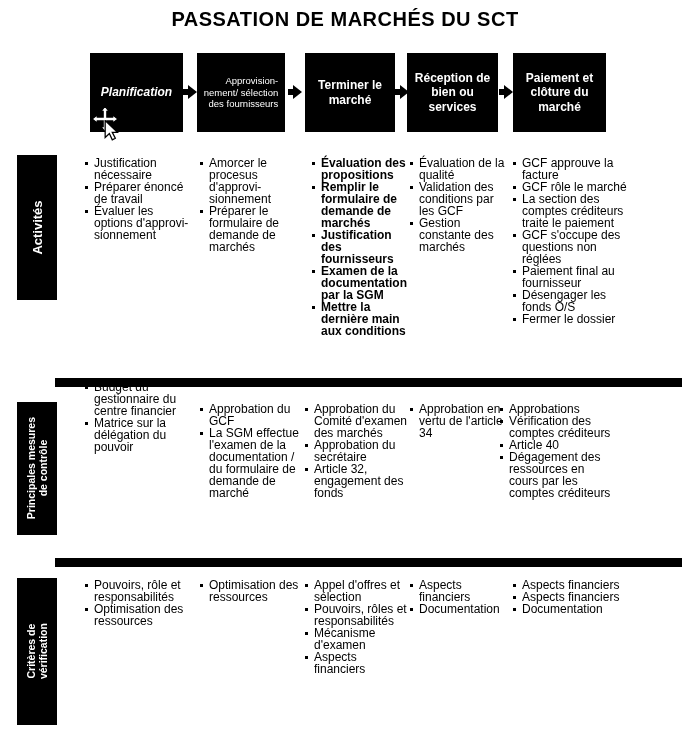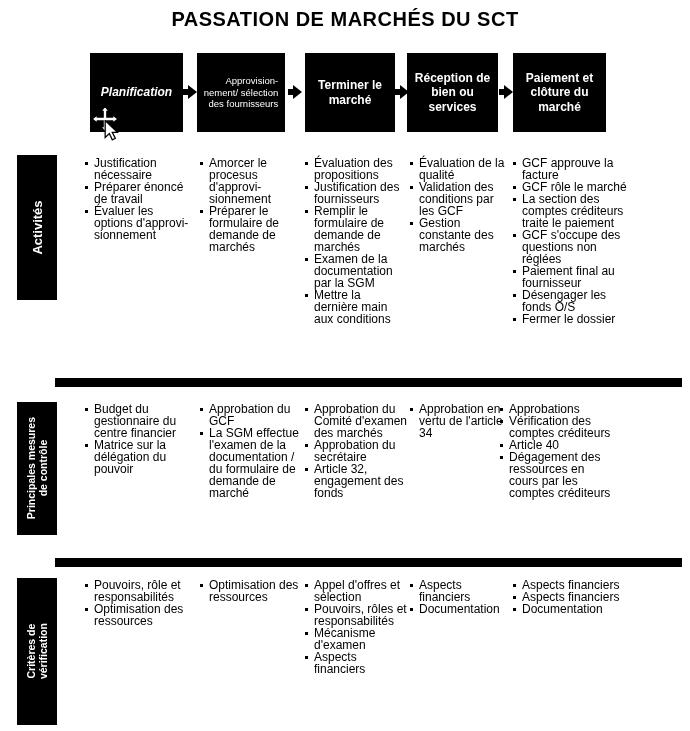--- a/index.html
+++ b/index.html
@@ -125,33 +125,33 @@
         <li>
           <span class="bm"></span>
           <span class="bt">Amorcer le procesus d'approvi-sionnement</span>
         </li>
         <li>
           <span class="bm"></span>
           <span class="bt">Préparer le formulaire de demande de marchés</span>
         </li>
       </ul>
     </div>
-  <div class="cell" style="left:305px;top:157px;width:102px;">
+  <div class="cell" style="left:312px;top:157px;width:102px;font-weight:bold;">
       <ul>
         <li>
           <span class="bm"></span>
           <span class="bt">Évaluation des propositions</span>
         </li>
         <li>
           <span class="bm"></span>
+          <span class="bt">Remplir le formulaire de demande de marchés</span>
+        </li>
+        <li>
+          <span class="bm"></span>
           <span class="bt">Justification des fournisseurs</span>
-        </li>
-        <li>
-          <span class="bm"></span>
-          <span class="bt">Remplir le formulaire de demande de marchés</span>
         </li>
         <li>
           <span class="bm"></span>
           <span class="bt">Examen de la documentation par la SGM</span>
         </li>
         <li>
           <span class="bm"></span>
           <span class="bt">Mettre la dernière main aux conditions</span>
         </li>
       </ul>
@@ -204,21 +204,21 @@
         </li>
       </ul>
     </div>
 
   <div class="bar" style="top:378px;"></div>
 
   <div class="vlabel two" style="top:402px;height:133px;">
     <span class="vtext" style="white-space: pre-line;">Principales mesures
 de contrôle</span>
   </div>
-  <div class="cell" style="left:85px;top:403px;width:108px;">
+  <div class="cell" style="left:85px;top:381px;width:108px;">
       <ul>
         <li>
           <span class="bm"></span>
           <span class="bt">Budget du gestionnaire du centre financier</span>
         </li>
         <li>
           <span class="bm"></span>
           <span class="bt">Matrice sur la délégation du pouvoir</span>
         </li>
       </ul>

